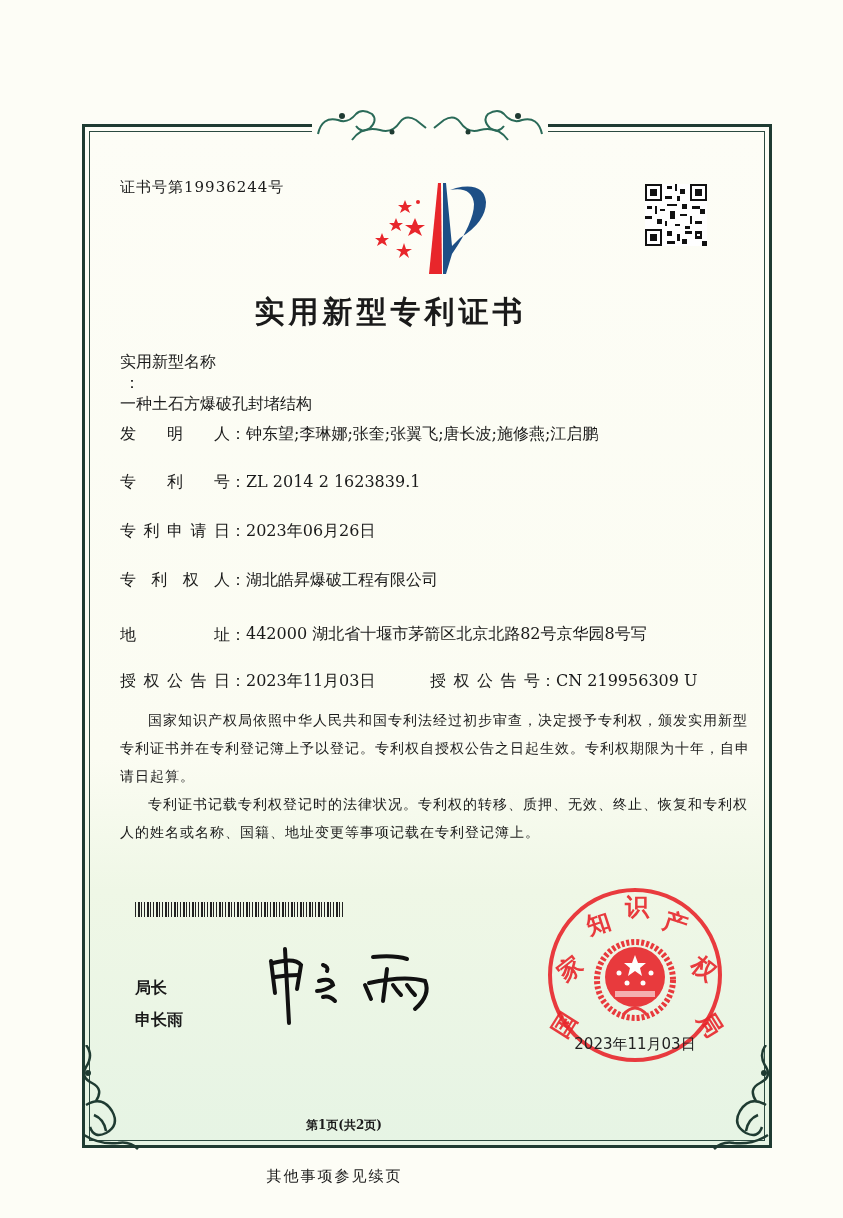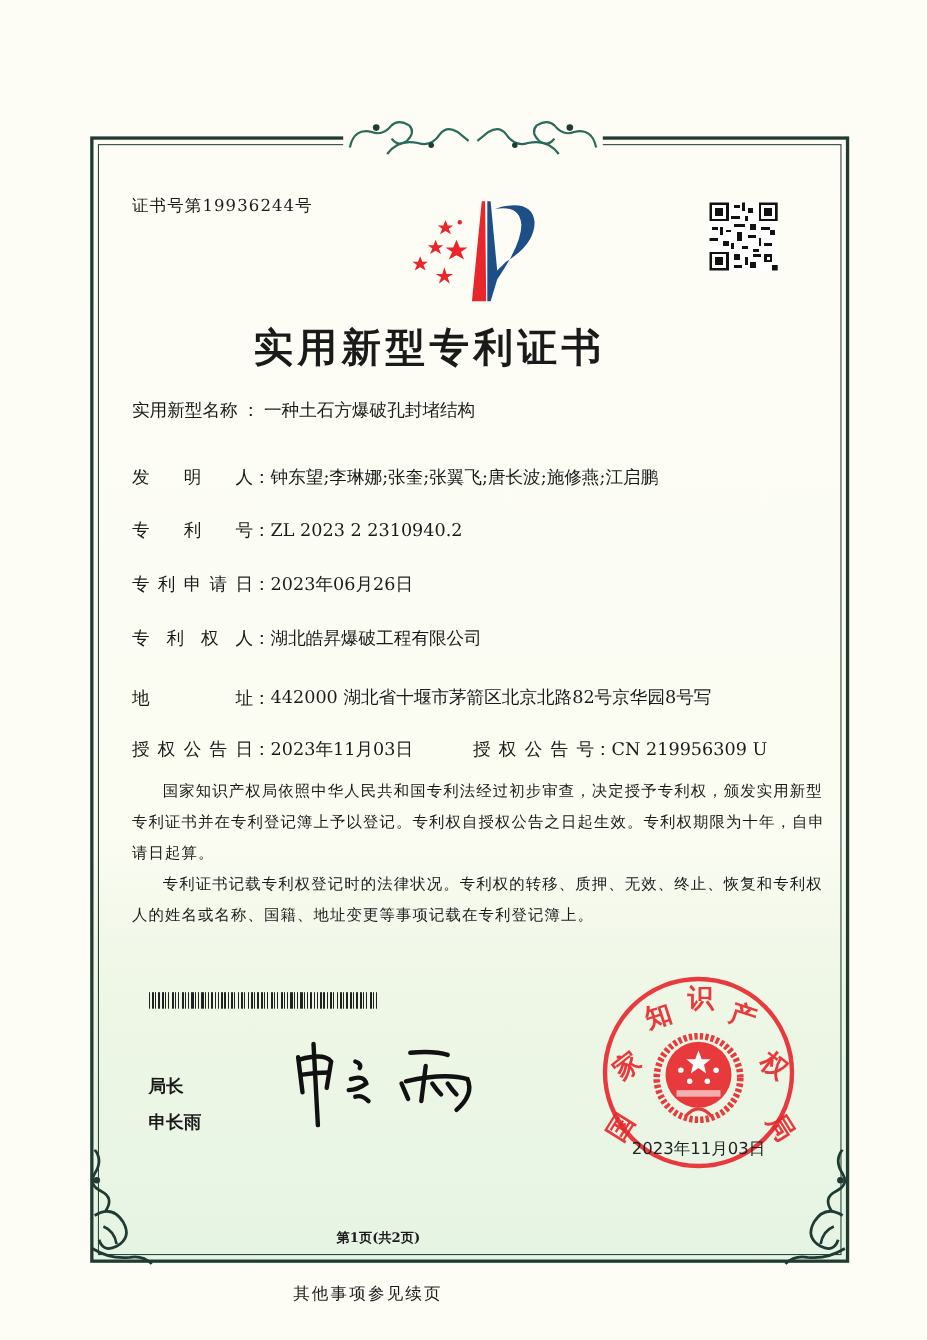--- a/index.html
+++ b/index.html
@@ -22,21 +22,21 @@
     position: absolute; left: 312px; top: 104px; width: 236px; height: 40px;
     background: #fdfdf6;
   }
   .corner {
     position: absolute; width: 60px; height: 110px;
   }
   .abs { position: absolute; }
   .certno { left: 120px; top: 178px; font-size: 15px; letter-spacing: 1px; text-align: center; }
   .logo { left: 360px; top: 178px; width: 130px; height: 96px; }
   .qr { left: 645px; top: 184px; width: 62px; height: 62px; }
-  .title { left: 0; width: 781px; top: 292px; text-align: center; font-family: "DejaVu Sans", "Liberation Sans", sans-serif; font-size: 36px; font-weight: bold; letter-spacing: 4px; }
+  .title { left: 0; width: 781px; top: 292px; text-align: center; font-family: "DejaVu Sans", "Liberation Sans", sans-serif; font-size: 30px; font-weight: bold; letter-spacing: 4px; }
   .row { left: 120px; font-size: 16px; display: flex; white-space: nowrap; }
   .row .lbl { display: inline-block; }
   .lbl-spread { width: 110px; display: flex; justify-content: space-between; }
   .para { left: 120px; width: 640px; font-size: 14px; line-height: 28px; text-indent: 2em; font-family: "DejaVu Serif", serif; letter-spacing: 1px; }
   .barcode { left: 135px; top: 902px; width: 208px; height: 15px;
     background: repeating-linear-gradient(to right, #222 0 1px, transparent 1px 3px, #222 3px 5px, transparent 5px 6px, #222 6px 7px, transparent 7px 9px); }
   .director { left: 135px; font-family: "DejaVu Sans", "Liberation Sans", sans-serif; font-size: 16px; font-weight: bold; }
   .signature { left: 265px; top: 945px; width: 180px; height: 80px; }
   .seal { left: 545px; top: 885px; width: 180px; height: 180px; }
   .seal-date { left: 545px; top: 1035px; width: 180px; text-align: center; font-family: "DejaVu Sans", "Liberation Sans", sans-serif; font-size: 15px; color: #222; }
@@ -138,21 +138,21 @@
     <rect x="20" y="19" width="3" height="3"></rect>
       <rect x="21" y="20" width="1" height="1" fill="#fff"></rect>
       <rect x="9" y="23" width="3" height="1"></rect>
     <rect x="15" y="22" width="2" height="2"></rect>
       <rect x="23" y="23" width="2" height="2"></rect>
   </g>
 </svg>
 
 <div class="abs title">实用新型专利证书</div>
 
-<div class="abs row" style="top:363px;">
+<div class="abs row" style="top:352px;flex-direction:column;">
   <span class="lbl">实用新型名称</span>
   <span style="margin:0 4px;">：</span>
   <span>一种土石方爆破孔封堵结构</span>
 </div>
 
 <div class="abs row" style="top:424px;">
   <span class="lbl-spread">
     <span>发</span>
     <span>明</span>
     <span>人</span>
@@ -161,21 +161,21 @@
   <span>钟东望;李琳娜;张奎;张翼飞;唐长波;施修燕;江启鹏</span>
 </div>
 
 <div class="abs row" style="top:472px;">
   <span class="lbl-spread">
     <span>专</span>
     <span>利</span>
     <span>号</span>
   </span>
   <span>：</span>
-  <span>ZL 2023 2 2310940.2</span>
+  <span>ZL 2014 2 1623839.1</span>
 </div>
 
 <div class="abs row" style="top:521px;">
   <span class="lbl-spread">
     <span>专</span>
     <span>利</span>
     <span>申</span>
     <span>请</span>
     <span>日</span>
   </span>

